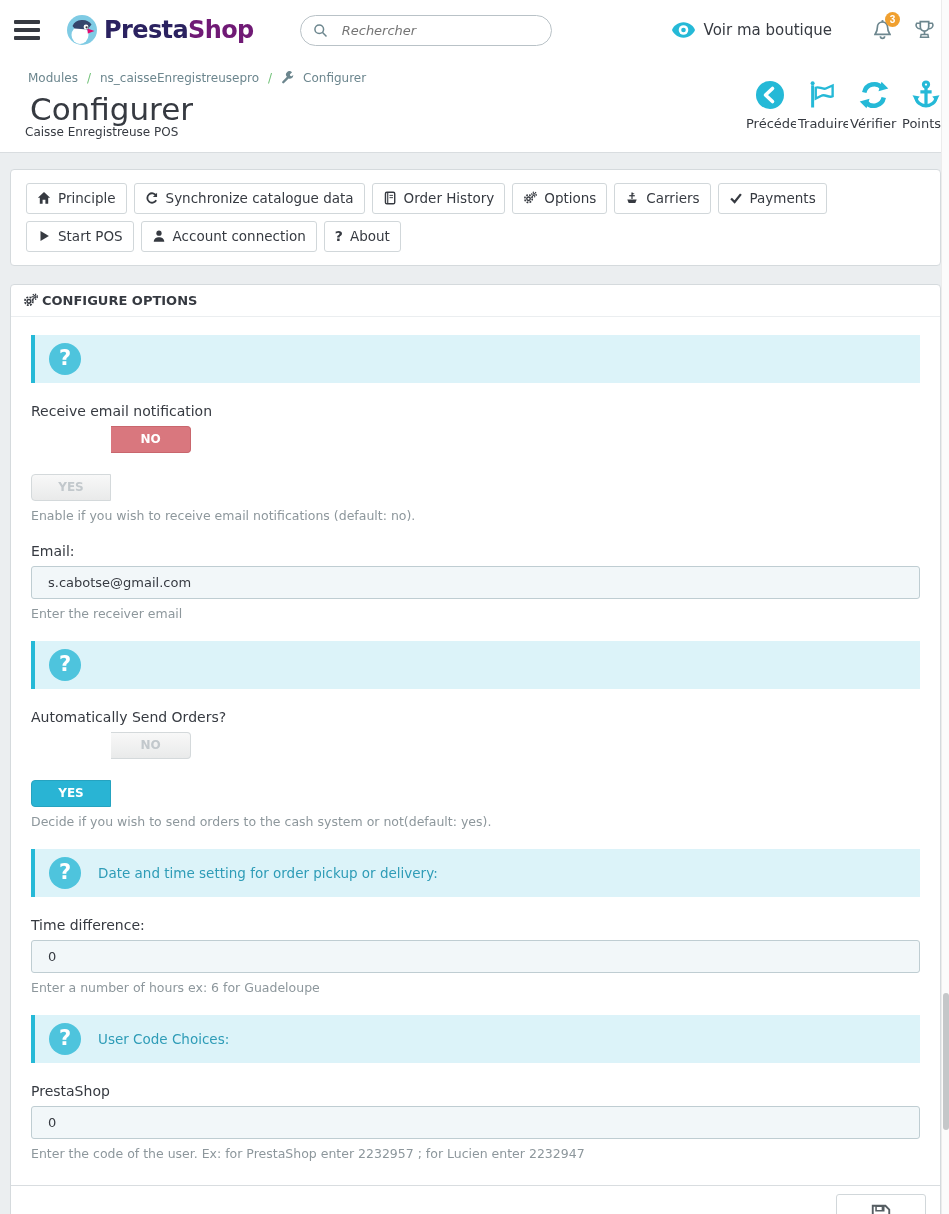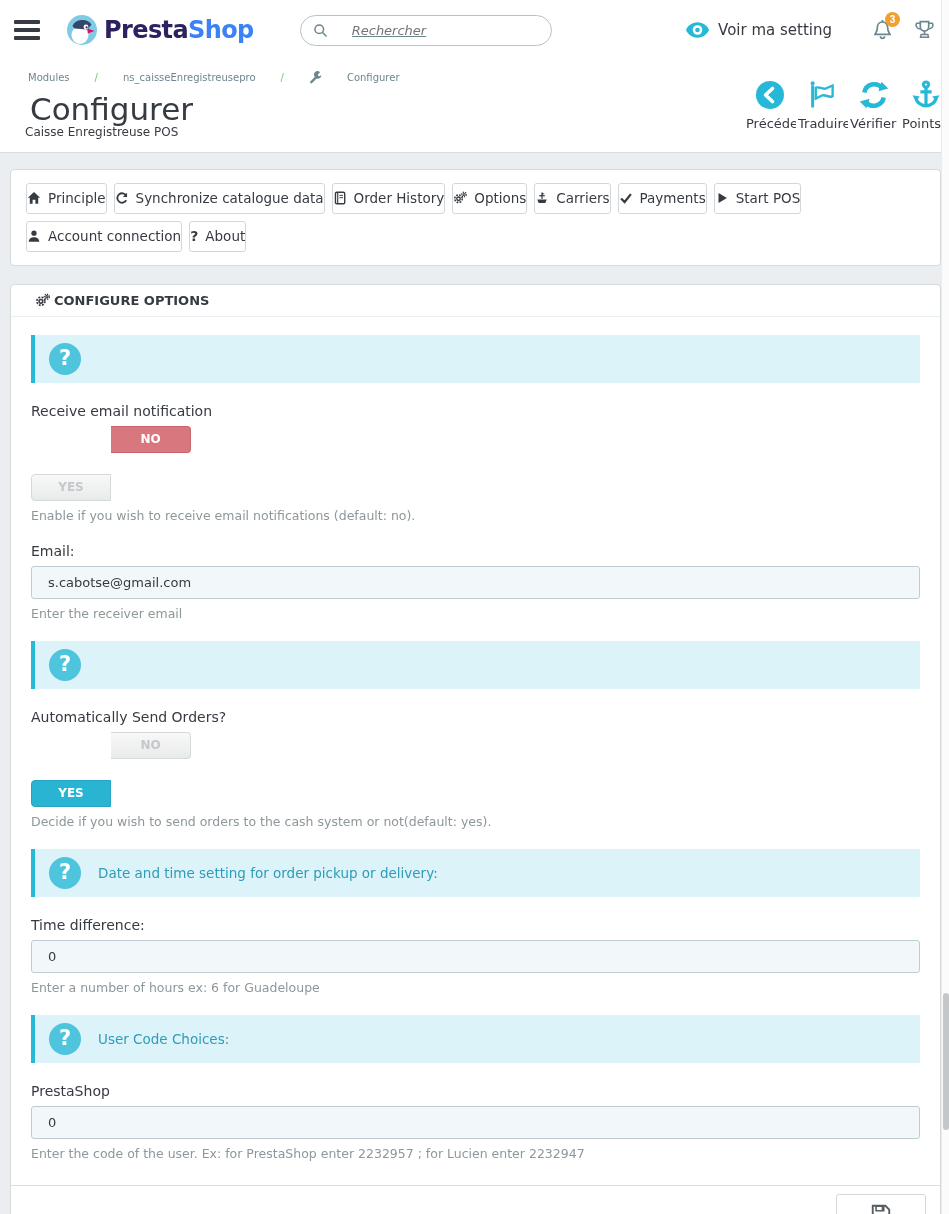--- a/index.html
+++ b/index.html
@@ -10,50 +10,50 @@
   }
   
   .topblock{background:#fff;border-bottom:1px solid #d9dde0;position:relative;}
   .header{height:60px;display:flex;align-items:center;padding:0 14px;}
   .hamburger{width:26px;display:flex;flex-direction:column;gap:4px;cursor:pointer;background:none;border:none;padding:0;}
   .hamburger span{height:4px;background:#363a41;border-radius:1px;display:block;}
   .logo{display:flex;align-items:center;margin-left:27px;gap:7px;cursor:pointer;}
   .logo svg{width:30px;height:30px;}
   .wordmark{font-size:24px;font-weight:bold;letter-spacing:-0.6px;line-height:1;}
   .wm-presta{color:#2b2260;}
-  .wm-shop{color:#3b82f6;}
-  .search{margin-left:46px;width:226px;height:29px;border:1px solid #b9c2c7;border-radius:16px;display:flex;align-items:center;padding:0 12px;gap:22px;color:#6c868e;background:#fff;text-decoration:underline;}
+  .wm-shop{color:#701a75;}
+  .search{margin-left:46px;width:226px;height:29px;border:1px solid #b9c2c7;border-radius:16px;display:flex;align-items:center;padding:0 12px;gap:12px;color:#6c868e;background:#fff;}
   .search svg{width:15px;height:15px;flex:0 0 auto;}
   .search input{border:none;outline:none;background:transparent;font-style:italic;font-size:13px;color:#6c868e;width:100%;font-family:inherit;}
   .hright{margin-left:auto;display:flex;align-items:center;}
   .viewshop{display:flex;align-items:center;gap:9px;font-size:15px;color:#363a41;cursor:pointer;background:none;border:none;font-family:inherit;}
   .eye{color:#25b9d7;display:flex;}
   .iconbtn{position:relative;background:none;border:none;padding:0;cursor:pointer;color:#6c868e;display:flex;}
   .bellwrap{margin-left:34px;}
   .trophywrap{margin-left:21px;}
   .badge{position:absolute;top:-7px;right:-7px;background:#f0a02f;color:#fff;font-size:10px;font-weight:bold;width:15px;height:15px;border-radius:50%;display:flex;align-items:center;justify-content:center;}
   
-  .breadcrumb{padding:9px 0 0 28px;font-size:10px;color:#6c868e;display:flex;align-items:center;gap:25px;height:17px;}
+  .breadcrumb{padding:9px 0 0 28px;font-size:12px;color:#6c868e;display:flex;align-items:center;gap:9px;height:17px;}
   .bc-sep{color:#72c279;}
   .bc-wrench{display:flex;color:#6c868e;}
   .titleblock{padding:0 0 13px 0;}
   .page-title{margin:7px 0 0 30px;font-size:31px;font-weight:400;color:#363a41;line-height:1.05;}
   .page-subtitle{margin:-1px 0 0 25px;font-size:12px;color:#363a41;}
   .toolbar{position:absolute;left:744px;top:80px;display:flex;}
   .tb-item{width:52px;text-align:center;color:#25b9d7;cursor:pointer;background:none;border:none;padding:0;font-family:inherit;}
   .tb-item svg{width:30px;height:30px;}
   .tb-label{display:block;font-size:13px;color:#363a41;white-space:nowrap;margin-top:3px;text-align:left;padding-left:2px;overflow:hidden;}
   
   .content{margin:16px 0 0 10px;width:931px;}
   .panel{background:#fff;border:1px solid #d5dadd;border-radius:4px;margin-bottom:18px;box-sizing:border-box;}
   .tabs-panel{padding:13px 15px;display:flex;flex-wrap:wrap;gap:7px;}
-  .tab-btn{display:inline-flex;align-items:center;gap:7px;border:1px solid #d1d7da;border-radius:3px;background:#fff;padding:0 0;height:31px;font-size:13.5px;color:#363a41;cursor:pointer;font-family:inherit;}
+  .tab-btn{display:inline-flex;align-items:center;gap:7px;border:1px solid #d1d7da;border-radius:3px;background:#fff;padding:0 10px;height:31px;font-size:13.5px;color:#363a41;cursor:pointer;font-family:inherit;}
   .tab-btn svg{width:14px;height:14px;flex:0 0 auto;}
   .qmark{font-weight:bold;font-size:14px;line-height:1;}
-  .panel-head{display:flex;align-items:center;gap:4px;padding:8px 24px;border-bottom:1px solid #ebeef0;font-size:13px;font-weight:bold;color:#363a41;}
+  .panel-head{display:flex;align-items:center;gap:4px;padding:8px 12px;border-bottom:1px solid #ebeef0;font-size:13px;font-weight:bold;color:#363a41;}
   .panel-head svg{width:15px;height:15px;}
   .panel-body{padding:18px 20px 4px 20px;}
   .alert{display:flex;align-items:center;gap:17px;background:#dcf3f9;border-left:4px solid #25b9d7;padding:8px 14px;margin-bottom:20px;min-height:48px;box-sizing:border-box;}
   .alert-icon{flex:0 0 32px;width:32px;height:32px;border-radius:50%;background:#4ec4dd;color:#fff;font-weight:bold;font-size:21px;display:flex;align-items:center;justify-content:center;line-height:1;}
   .alert-text{color:#2e9cb7;font-size:13.5px;}
   .field{margin-bottom:20px;}
   .field-label{font-size:14px;margin-bottom:7px;color:#363a41;}
   .switch{display:flex;}
   .sw{width:80px;height:27px;display:flex;align-items:center;justify-content:center;font-size:12px;font-weight:bold;box-sizing:border-box;cursor:pointer;font-family:inherit;padding:0;}
   .sw-off{background:linear-gradient(#f8f8f8,#e9eaea);color:#c2c8cc;border:1px solid #d4d9db;}
@@ -101,21 +101,21 @@
     </div>
     <div class="hright">
       <button class="viewshop">
         <span class="eye">
           <svg width="23" height="16" viewBox="0 0 24 16">
             <path d="M12 0 C6 0 1.5 4 0 8 C1.5 12 6 16 12 16 C18 16 22.5 12 24 8 C22.5 4 18 0 12 0 Z" fill="currentColor"></path>
             <circle cx="12" cy="8" r="5" fill="#fff"></circle>
             <circle cx="12" cy="8" r="2.4" fill="currentColor"></circle>
           </svg>
         </span>
-        <span>Voir ma setting</span>
+        <span>Voir ma boutique</span>
       </button>
       <button class="iconbtn bellwrap">
         <svg width="21" height="22" viewBox="0 0 20 20">
           <circle cx="10" cy="1.6" r="1.1" fill="currentColor"></circle>
           <path d="M10 2.4 C6.9 2.4 5.1 4.8 5.1 7.6 C5.1 11.6 3.3 12.9 2.9 14.1 L17.1 14.1 C16.7 12.9 14.9 11.6 14.9 7.6 C14.9 4.8 13.1 2.4 10 2.4 Z" fill="none" stroke="currentColor" stroke-width="1.6"></path>
           <path d="M8 16 a2 2 0 0 0 4 0" fill="none" stroke="currentColor" stroke-width="1.6"></path>
         </svg>
         <span class="badge">3</span>
       </button>
       <button class="iconbtn trophywrap">

